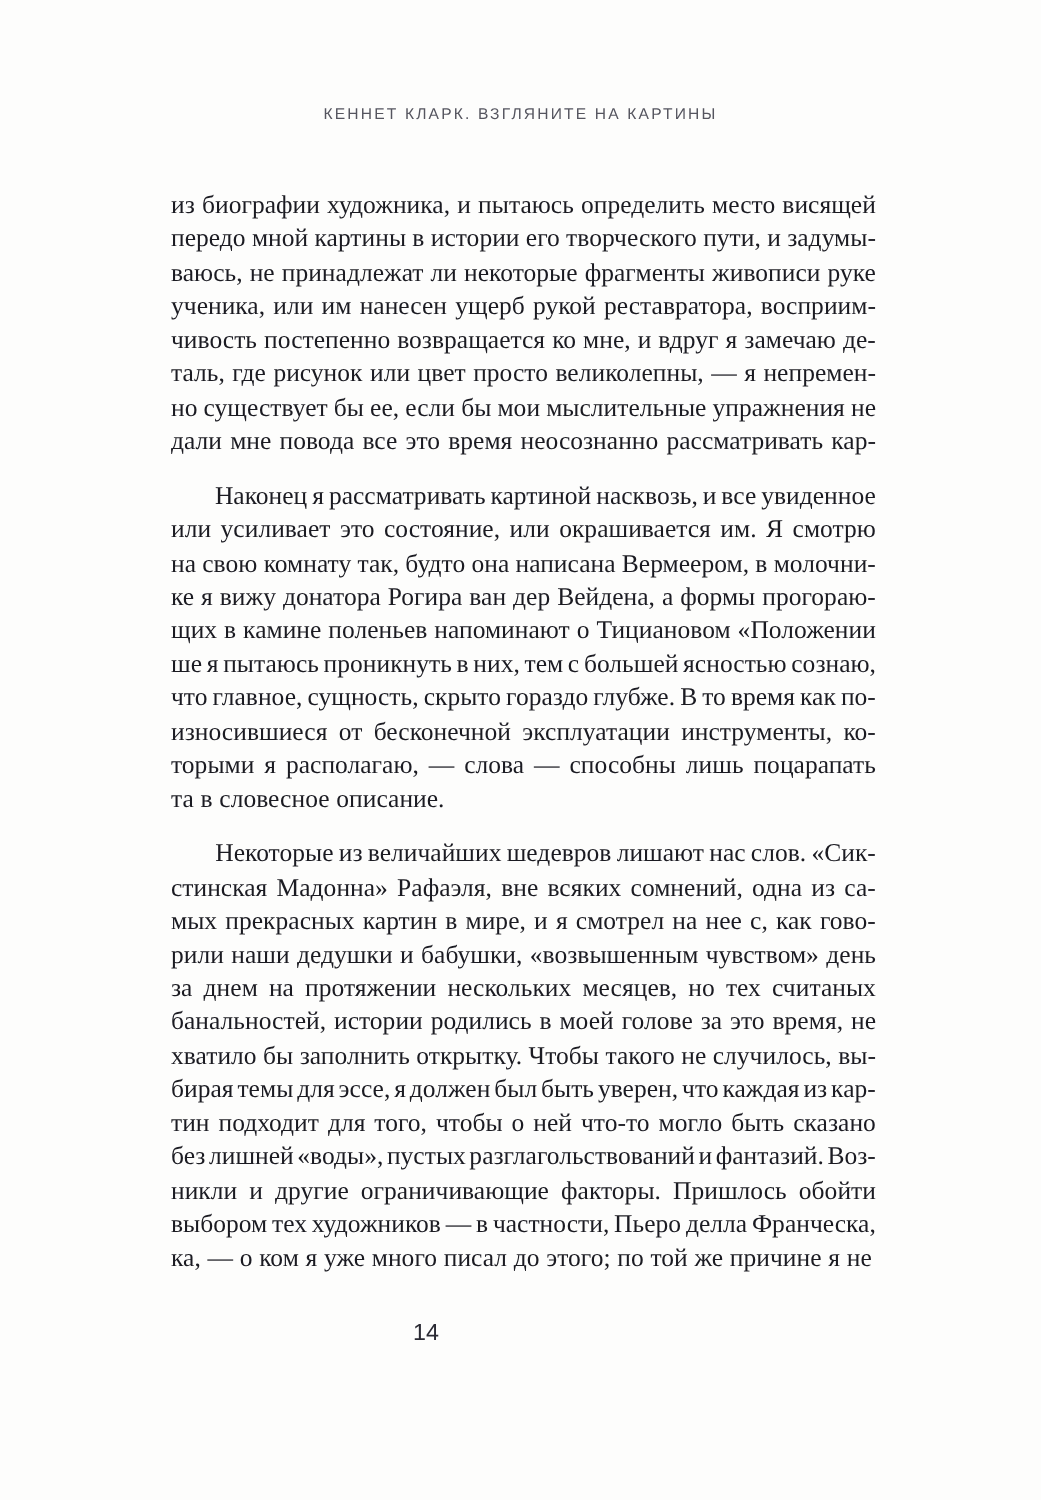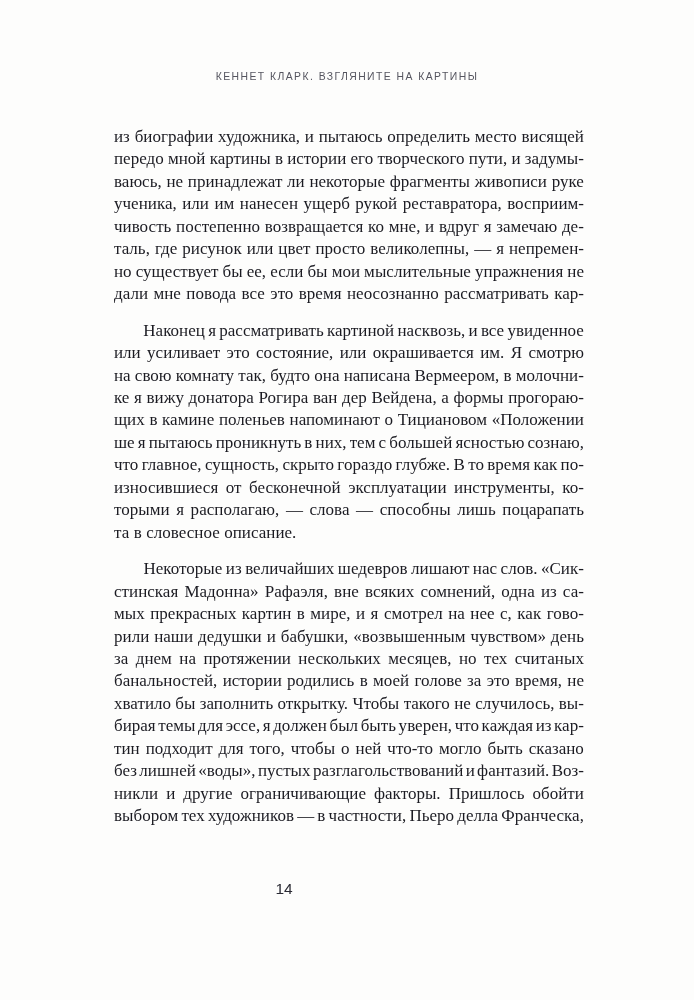--- a/index.html
+++ b/index.html
@@ -410,18 +410,19 @@
           <span>выбором</span>
           <span>тех</span>
           <span>художников</span>
           <span>—</span>
           <span>в</span>
           <span>частности,</span>
           <span>Пьеро</span>
           <span>делла</span>
           <span>Франческа,</span>
         </span>
+        <span class="ln">ка, — о ком я уже много писал до этого; по той же причине я не</span>
       </p>
   </div>
 
   <div class="folio">14</div>
 
 </div>
 
 </body></html>

